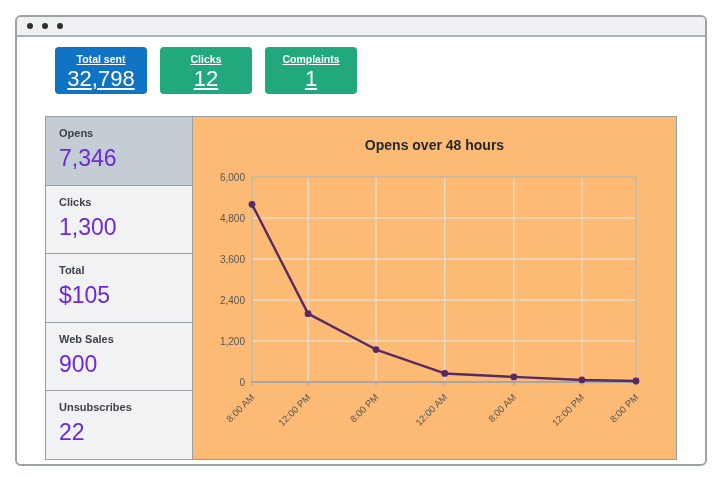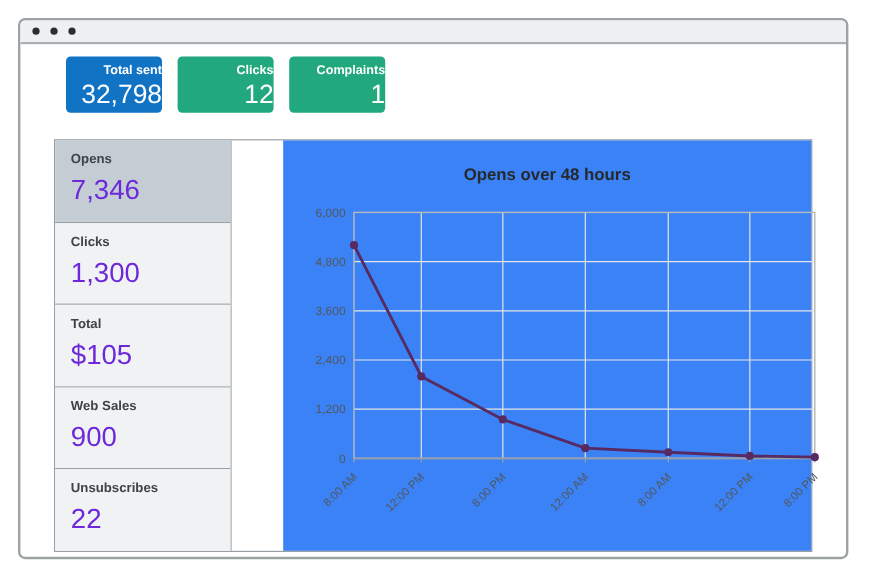--- a/index.html
+++ b/index.html
@@ -12,41 +12,41 @@
     background:#fff;border:2px solid #9da2a5;border-radius:6px;box-sizing:border-box;
   }
   .titlebar{
     height:18px;background:var(--window-bar,#eef0f1);
     border-bottom:2px solid #aaafb2;border-radius:4px 4px 0 0;
     display:flex;align-items:center;gap:9px;padding-left:10px;
   }
   .dot{width:6px;height:6px;border-radius:50%;background:#2e2e2e;}
   .cards{display:flex;gap:13px;margin:10px 0 0 38px;}
   .card{
-    width:80px;height:47px;border-radius:4px;color:#fff;text-align:right;
-    box-sizing:border-box;padding-top:6px;cursor:pointer;
+    width:92px;height:47px;border-radius:4px;color:#fff;text-align:center;
+    box-sizing:border-box;padding-top:6px;cursor:pointer;text-decoration:underline;
   }
   .card.blue{background:var(--card-blue,#1173c4);}
   .card.green{background:var(--card-green,#21a87c);}
   .card-label{font-size:10.5px;font-weight:700;}
   .card-value{font-size:22px;margin-top:1px;}
   .panel{
     display:flex;margin:22px 0 0 28px;width:632px;height:344px;
-    border:1px solid #99a0a5;box-sizing:border-box;background:#fff;gap:43px;
+    border:1px solid #99a0a5;box-sizing:border-box;background:#fff;
   }
   .sidebar{width:147px;border-right:1px solid #99a0a5;display:flex;flex-direction:column;box-sizing:border-box;}
   .sb-item{
     flex:1;background:var(--sidebar-item-bg,#f0f2f3);
     border-bottom:1px solid #99a0a5;padding:10px 8px 0 13px;box-sizing:border-box;cursor:pointer;
   }
   .sb-item:last-child{border-bottom:none;}
   .sb-item.selected{background:var(--sidebar-selected,#c4cdd4);}
   .sb-label{font-size:11px;font-weight:700;color:#3e4347;}
   .sb-value{font-size:23px;color:#6d28d9;margin-top:6px;}
-  .chart-area{flex:1;position:relative;background:#3b82f6;}
+  .chart-area{flex:1;position:relative;background:#fdba74;}
   .chart-title{text-align:center;margin-top:20px;font-size:14px;font-weight:700;color:#26292c;}
   .chart-svg{position:absolute;left:7px;top:50px;}
   svg text{font-family:"Liberation Sans","DejaVu Sans",sans-serif;}
   .ytick{font-size:10px;fill:#53575a;}
   .xtick{font-size:9.5px;fill:#53575a;}
 </style>
 </head>
 <body>
 
 <div class="window">

